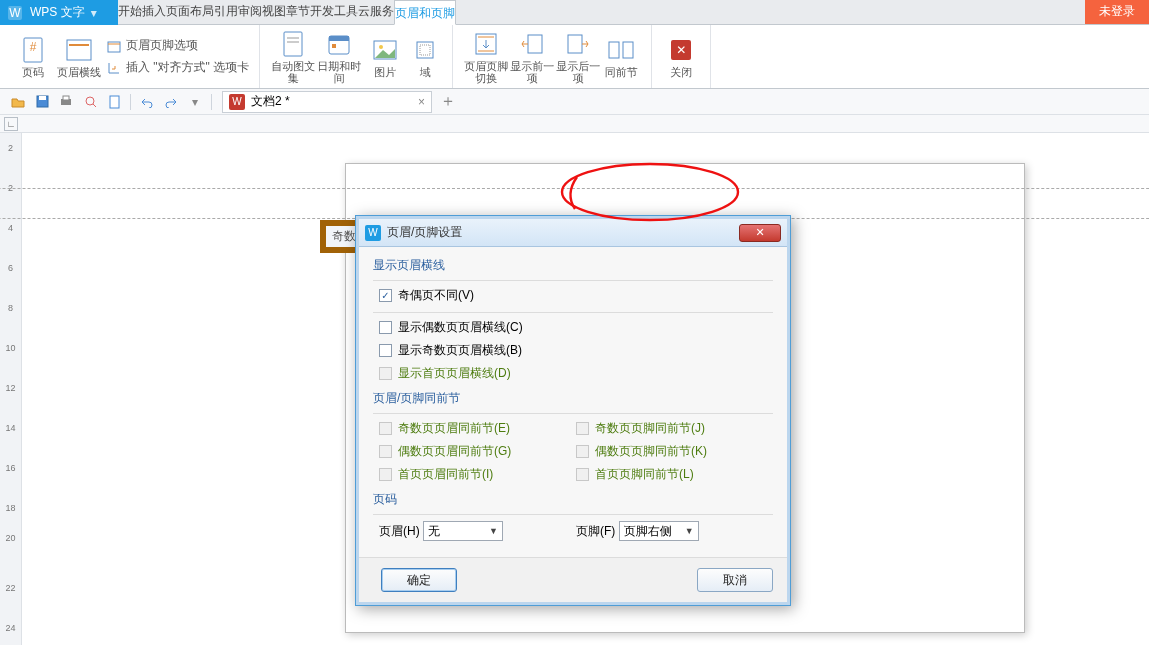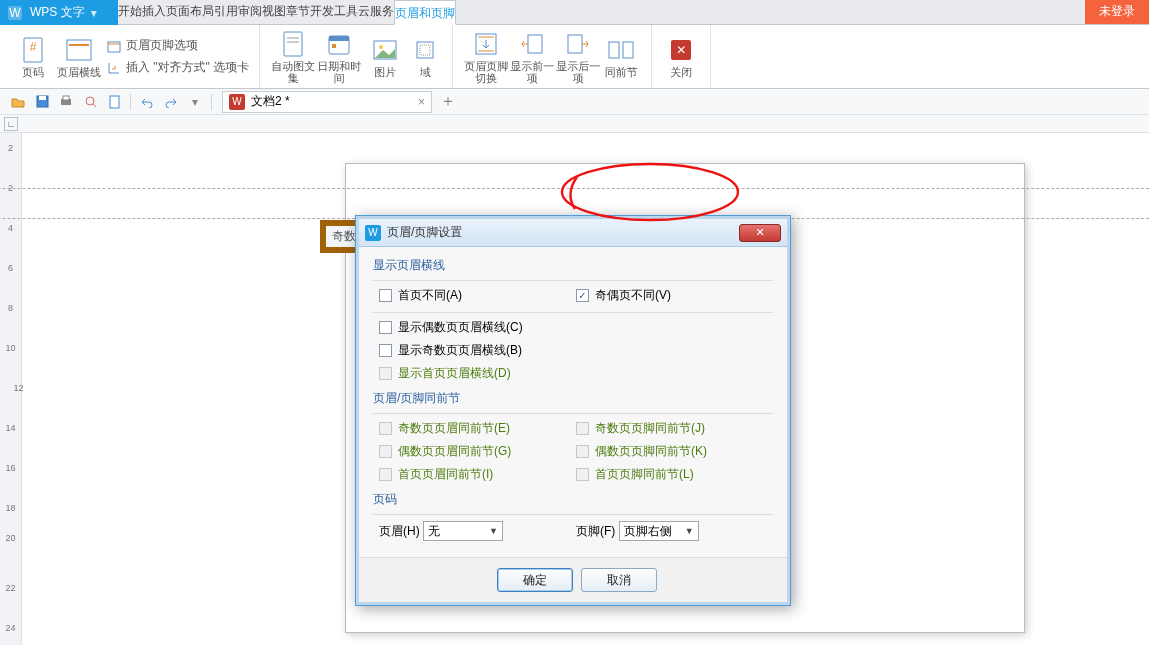--- a/index.html
+++ b/index.html
@@ -50,21 +50,21 @@
 .drowwrap{border-top:1px solid #dcdcdc;padding-top:6px;padding-left:6px}
 .dline{display:flex;margin-bottom:6px}
 .dcol{flex:1;display:flex;align-items:center}
 .dchk{width:13px;height:13px;border:1px solid #8a9aad;margin-right:6px;display:flex;align-items:center;justify-content:center;background:#fff}
 .dchk.checked::after{content:"✓";font-size:10px;color:#2b5f9e}
 .disabled{color:#4d7c0f}
 .disabled .dchk{border-color:#c8c8c8;background:#f0f0f0}
 .dcombo{display:inline-flex;align-items:center}
 .dcombo select,.dcombo .sel{height:20px;border:1px solid #9fa8b3;background:#fff;font-size:12px;padding:0 4px;min-width:80px;display:inline-flex;align-items:center;justify-content:space-between}
 .sel .ar{margin-left:8px;font-size:9px;color:#444}
-.dlg-actions{display:flex;justify-content:center;padding:10px 14px;border-top:1px solid #dcdcdc;background:#f1f1f1}
+.dlg-actions{display:flex;justify-content:space-between;padding:10px 14px;border-top:1px solid #dcdcdc;background:#f1f1f1}
 .dbtn{min-width:76px;height:24px;border:1px solid #8aa7c4;background:linear-gradient(#fdfdfd,#e5edf6);border-radius:3px;margin-left:8px;cursor:pointer;display:flex;align-items:center;justify-content:center;color:#222}
 .dbtn.primary{border-color:#3f7fbf;box-shadow:0 0 0 1px #a7cdef inset}
 
 
 .anno{position:absolute;pointer-events:none}
 .anno svg{overflow:visible}
 
 
 .svg{display:block}
 </style>
@@ -289,21 +289,21 @@
 </div>
 
 <div class="workspace">
   <div class="vruler" id="vr">
       <div class="tick" style="top: 10px;">2</div>
       <div class="tick" style="top: 50px;">2</div>
       <div class="tick" style="top: 90px;">4</div>
       <div class="tick" style="top: 130px;">6</div>
       <div class="tick" style="top: 170px;">8</div>
       <div class="tick" style="top: 210px;">10</div>
-      <div class="tick" style="top: 250px; margin-left: 8px;">12</div>
+      <div class="tick" style="top: 250px;">12</div>
       <div class="tick" style="top: 290px;">14</div>
       <div class="tick" style="top: 330px;">16</div>
       <div class="tick" style="top: 370px;">18</div>
       <div class="tick" style="top: 400px;">20</div>
       <div class="tick" style="top: 450px;">22</div>
       <div class="tick" style="top: 490px;">24</div>
     </div>
 
   <div class="page">
     <div class="buttonpos"></div>
@@ -319,24 +319,20 @@
     <div class="dlg-title">
       <span class="dic">W</span>
       <span class="dt">页眉/页脚设置</span>
       <span class="dlg-close">✕</span>
     </div>
     <div class="dlg-body">
       <div class="dgroup">
         <div class="dhead">显示页眉横线</div>
         <div class="drowwrap">
           <div class="dline">
-            <div class="dcol">
-                  <span class="dchk"></span>
-                  <span>首页不同(A)</span>
-                </div>
             <div class="dcol">
                   <span class="dchk checked"></span>
                   <span>奇偶页不同(V)</span>
                 </div>
           </div>
         </div>
       </div>
 
       <div class="dgroup">
         <div class="drowwrap">

